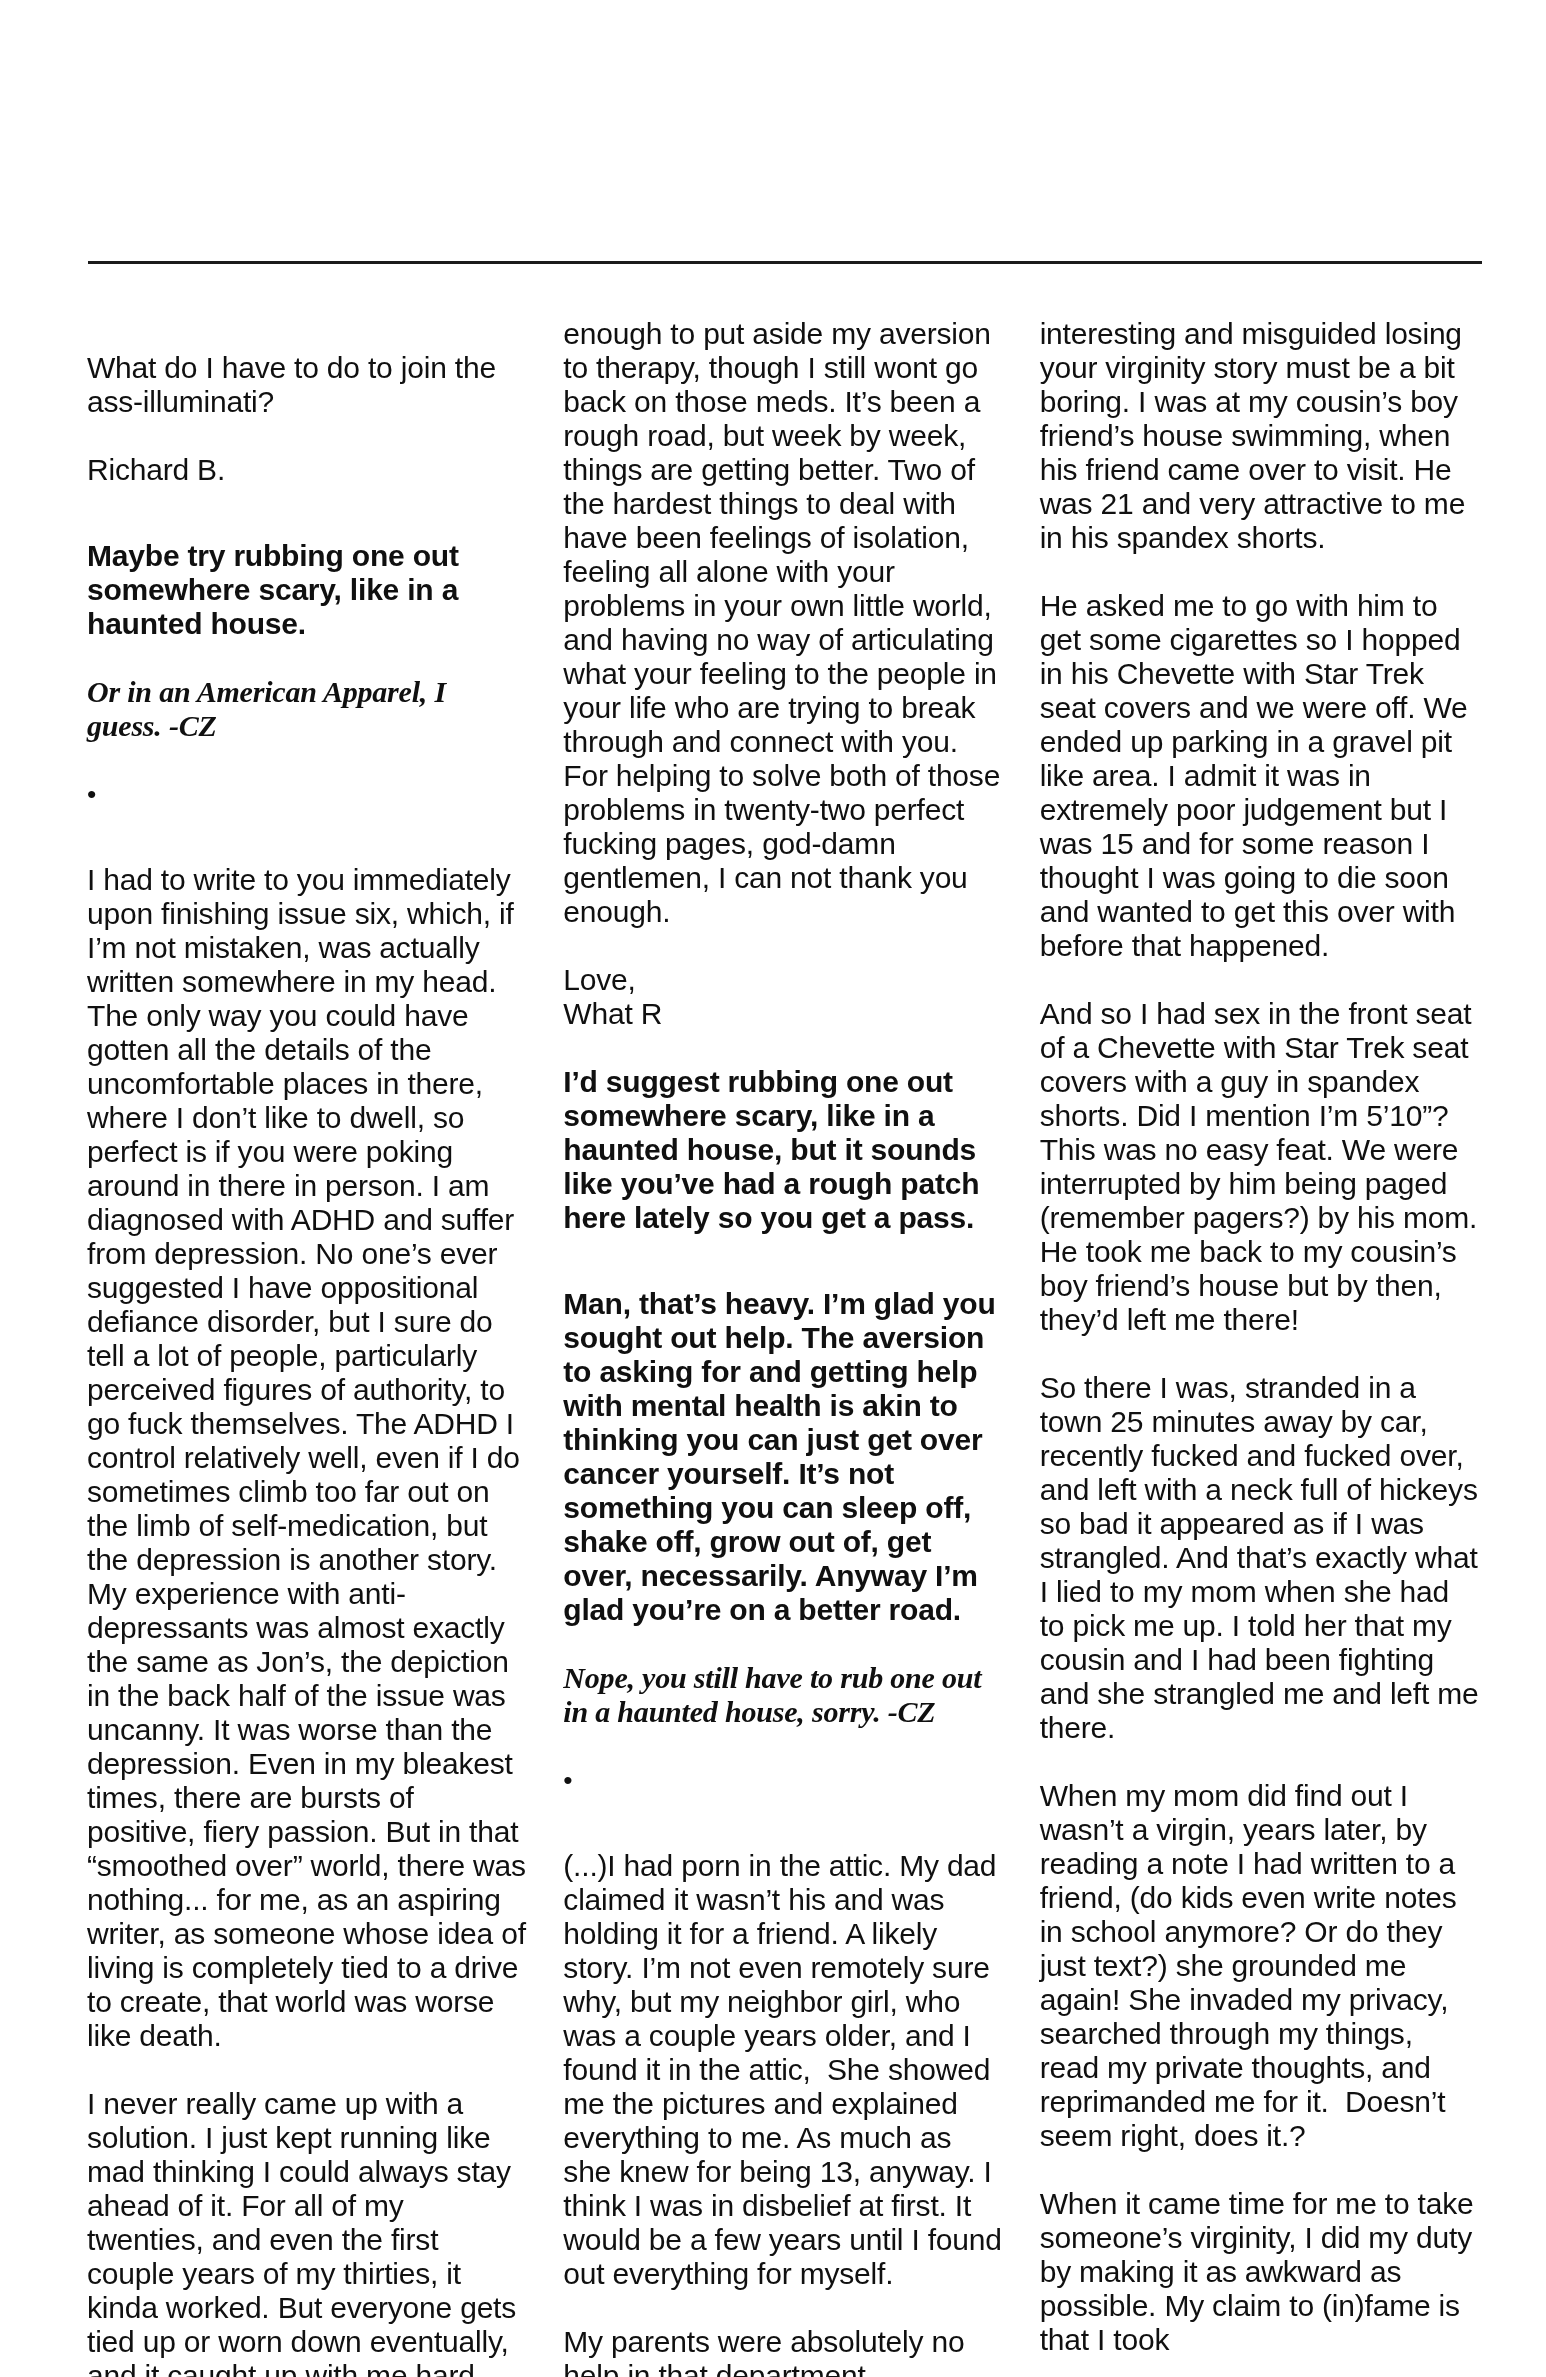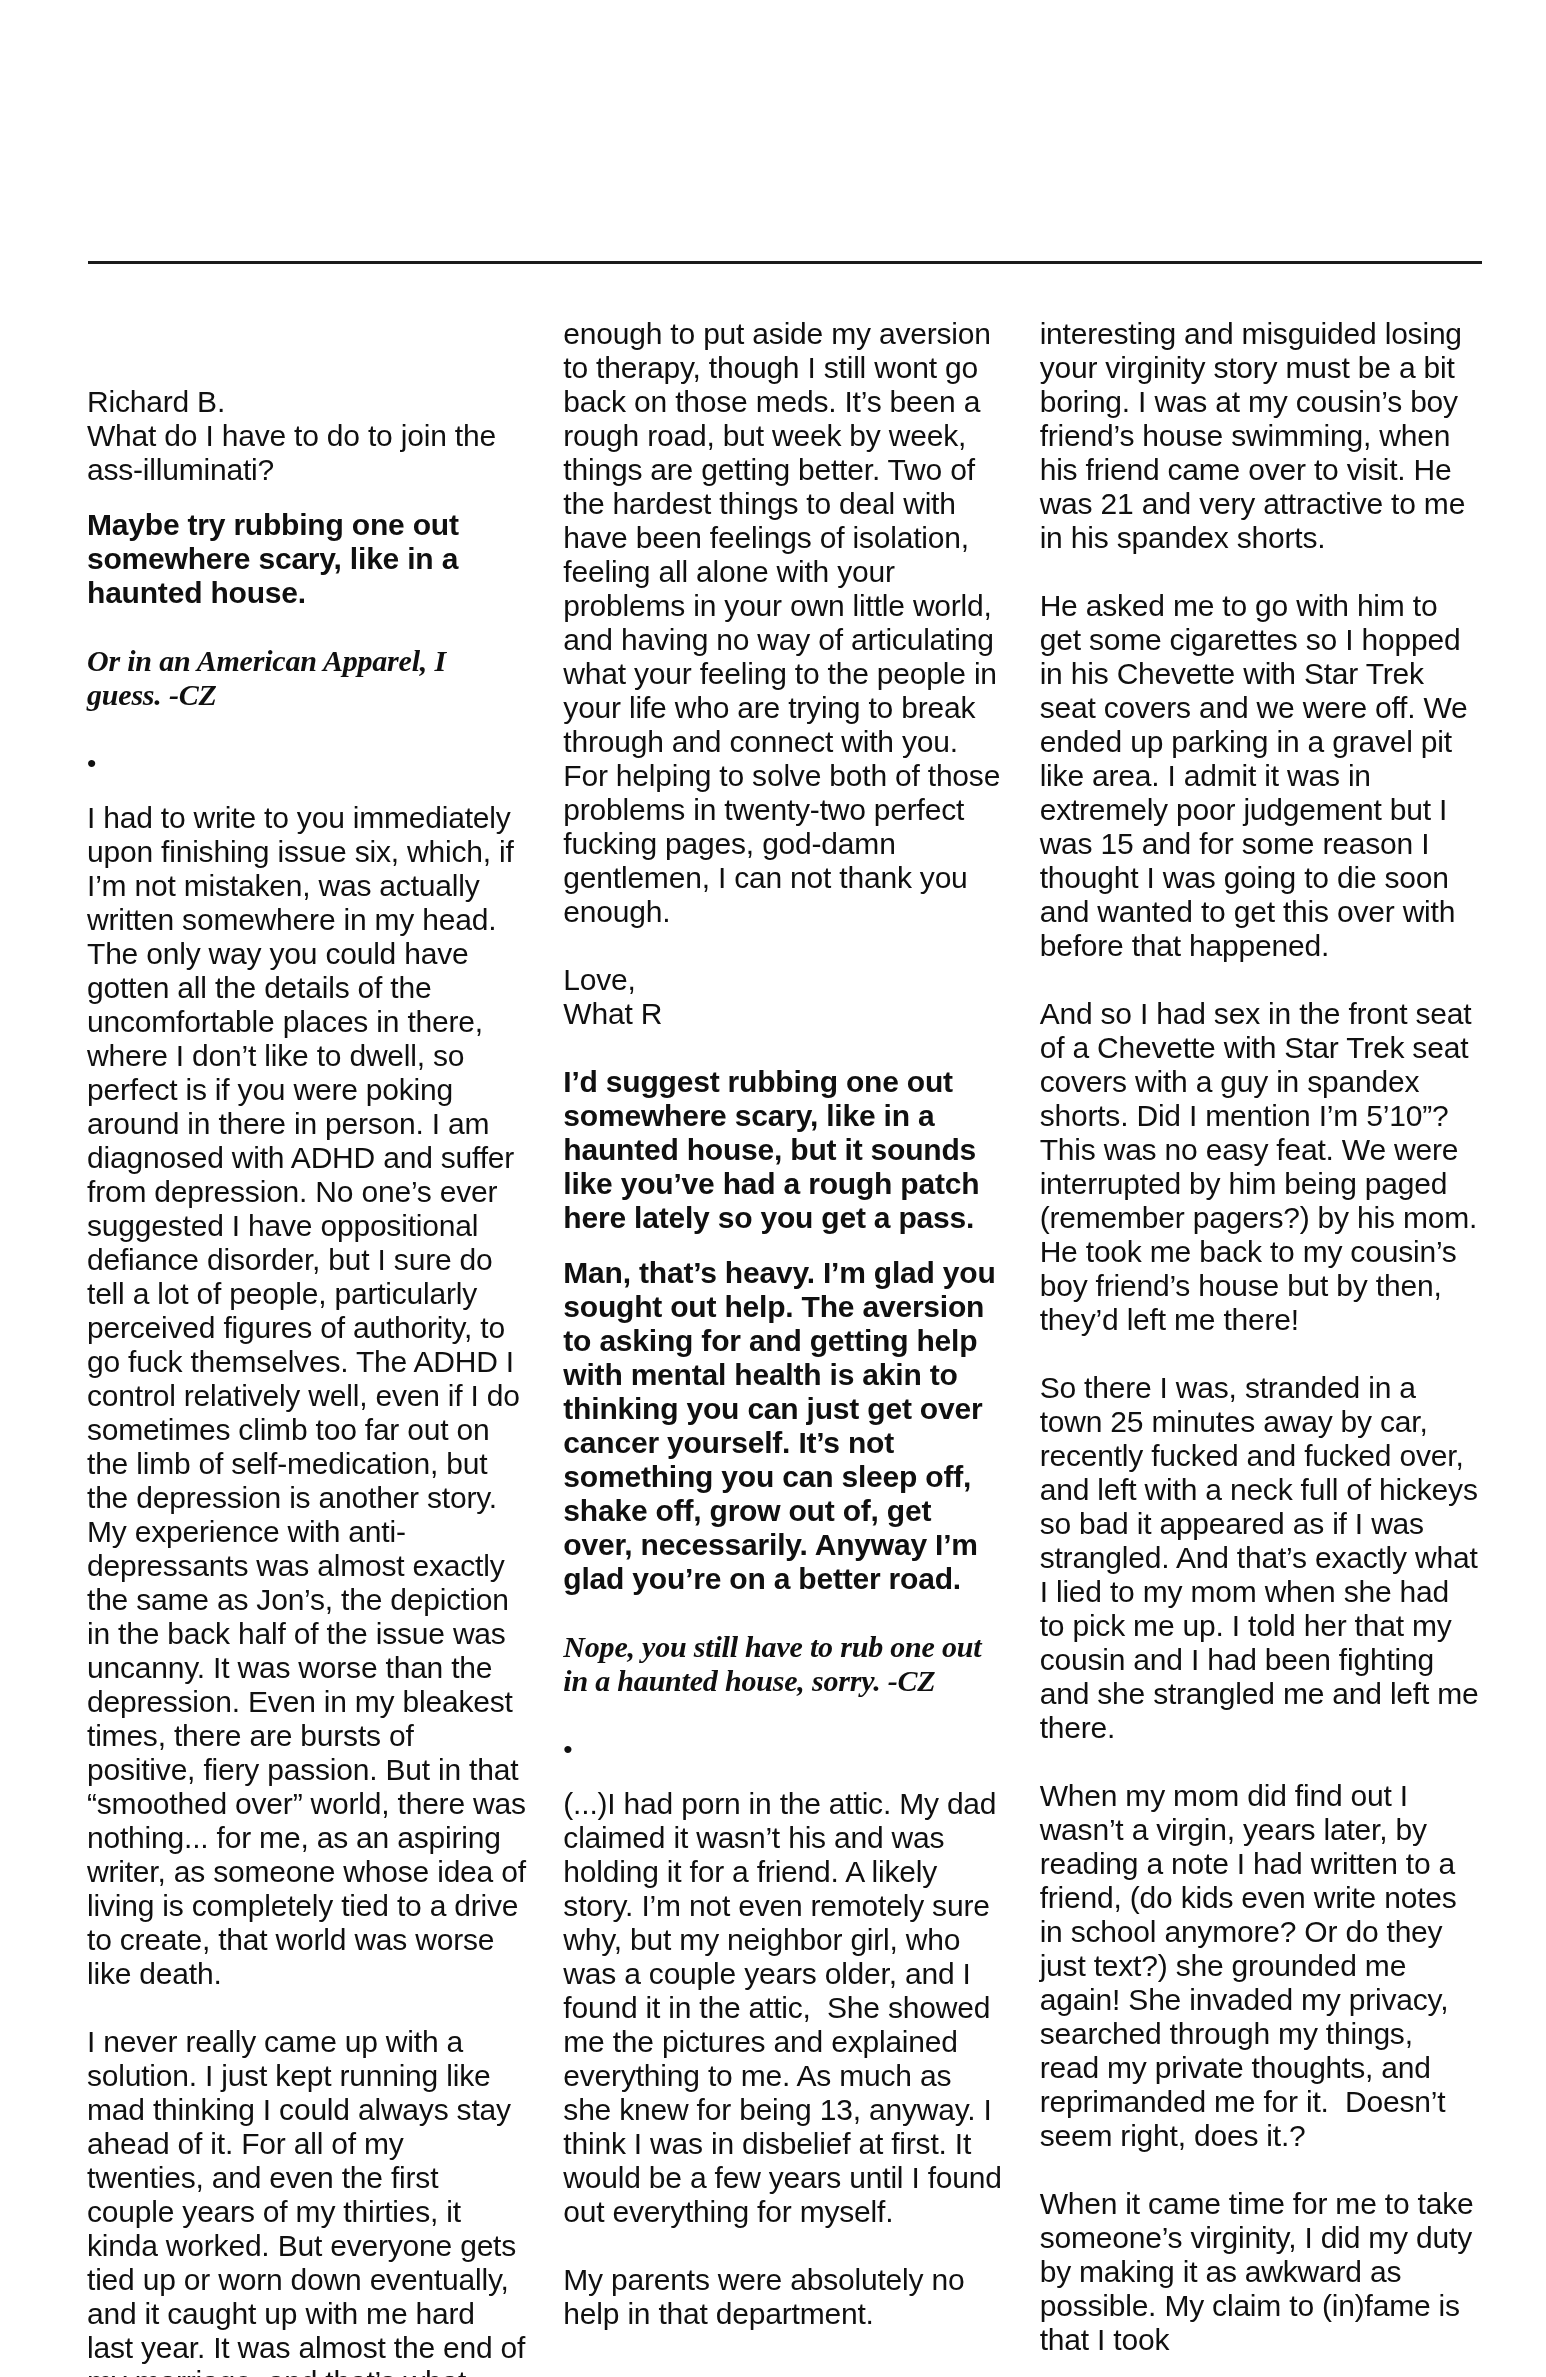--- a/index.html
+++ b/index.html
@@ -39,37 +39,37 @@
     top: 317px; left: 87px; right: 67px;
     display: grid;
     grid-template-columns: 1fr 1fr 1fr;
     column-gap: 36px;
   }
   .col { font-size: 30px; line-height: 34px; letter-spacing: -0.2px; }
   .col.offset-top { padding-top: 34px; }
 
   .para { margin: 0; white-space: pre-wrap; }
   .para.gap1 { margin-top: 34px; }
-  .para.gap2 { margin-top: 21px; }
+  .para.gap2 { margin-top: 52px; }
   .para.bold { font-weight: bold; }
   .para.bolditalic { font-weight: bold; font-style: italic; font-family: Liberation Serif, serif; }
   .para.bullet { font-size: 26.5px; }
 </style>
 </head>
 <body style="background: rgb(255, 255, 255); color: rgb(16, 16, 16);">
 
 <div class="page">
 
 
   <hr class="rule">
 
   <div class="cols">
     <section class="col offset-top">
+        <p class="para normal gap0">What do I have to do to join the ass-illuminati?</p>
         <p class="para normal gap1">Richard B.</p>
-        <p class="para normal gap0">What do I have to do to join the ass-illuminati?</p>
         <p class="para bold gap2">Maybe try rubbing one out somewhere scary, like in a haunted house.</p>
         <p class="para bolditalic gap1">Or in an American Apparel, I guess. -CZ</p>
         <p class="para bullet gap1">•</p>
         <p class="para normal gap2">I had to write to you immediately upon finishing issue six, which, if I’m not mistaken, was actually written somewhere in my head. The only way you could have gotten all the details of the uncomfortable places in there, where I don’t like to dwell, so perfect is if you were poking around in there in person. I am diagnosed with ADHD and suffer from depression. No one’s ever suggested I have oppositional defiance disorder, but I sure do tell a lot of people, particularly perceived figures of authority, to go fuck themselves. The ADHD I control relatively well, even if I do sometimes climb too far out on the limb of self-medication, but the depression is another story. My experience with anti-depressants was almost exactly the same as Jon’s, the depiction in the back half of the issue was uncanny. It was worse than the depression. Even in my bleakest times, there are bursts of positive, fiery passion. But in that “smoothed over” world, there was nothing... for me, as an aspiring writer, as someone whose idea of living is completely tied to a drive to create, that world was worse like death.</p>
         <p class="para normal gap1">I never really came up with a solution. I just kept running like mad thinking I could always stay ahead of it. For all of my twenties, and even the first couple years of my thirties, it kinda worked. But everyone gets tied up or worn down eventually, and it caught up with me hard last year. It was almost the end of my marriage, and that’s what finally scared me</p>
       </section>
     <section class="col">
         <p class="para normal gap0">enough to put aside my aversion to therapy, though I still wont go back on those meds. It’s been a rough road, but week by week, things are getting better. Two of the hardest things to deal with have been feelings of isolation, feeling all alone with your problems in your own little world, and having no way of articulating what your feeling to the people in your life who are trying to break through and connect with you. For helping to solve both of those problems in twenty-two perfect fucking pages, god-damn gentlemen, I can not thank you enough.</p>
         <p class="para normal gap1">Love,
 What R</p>

